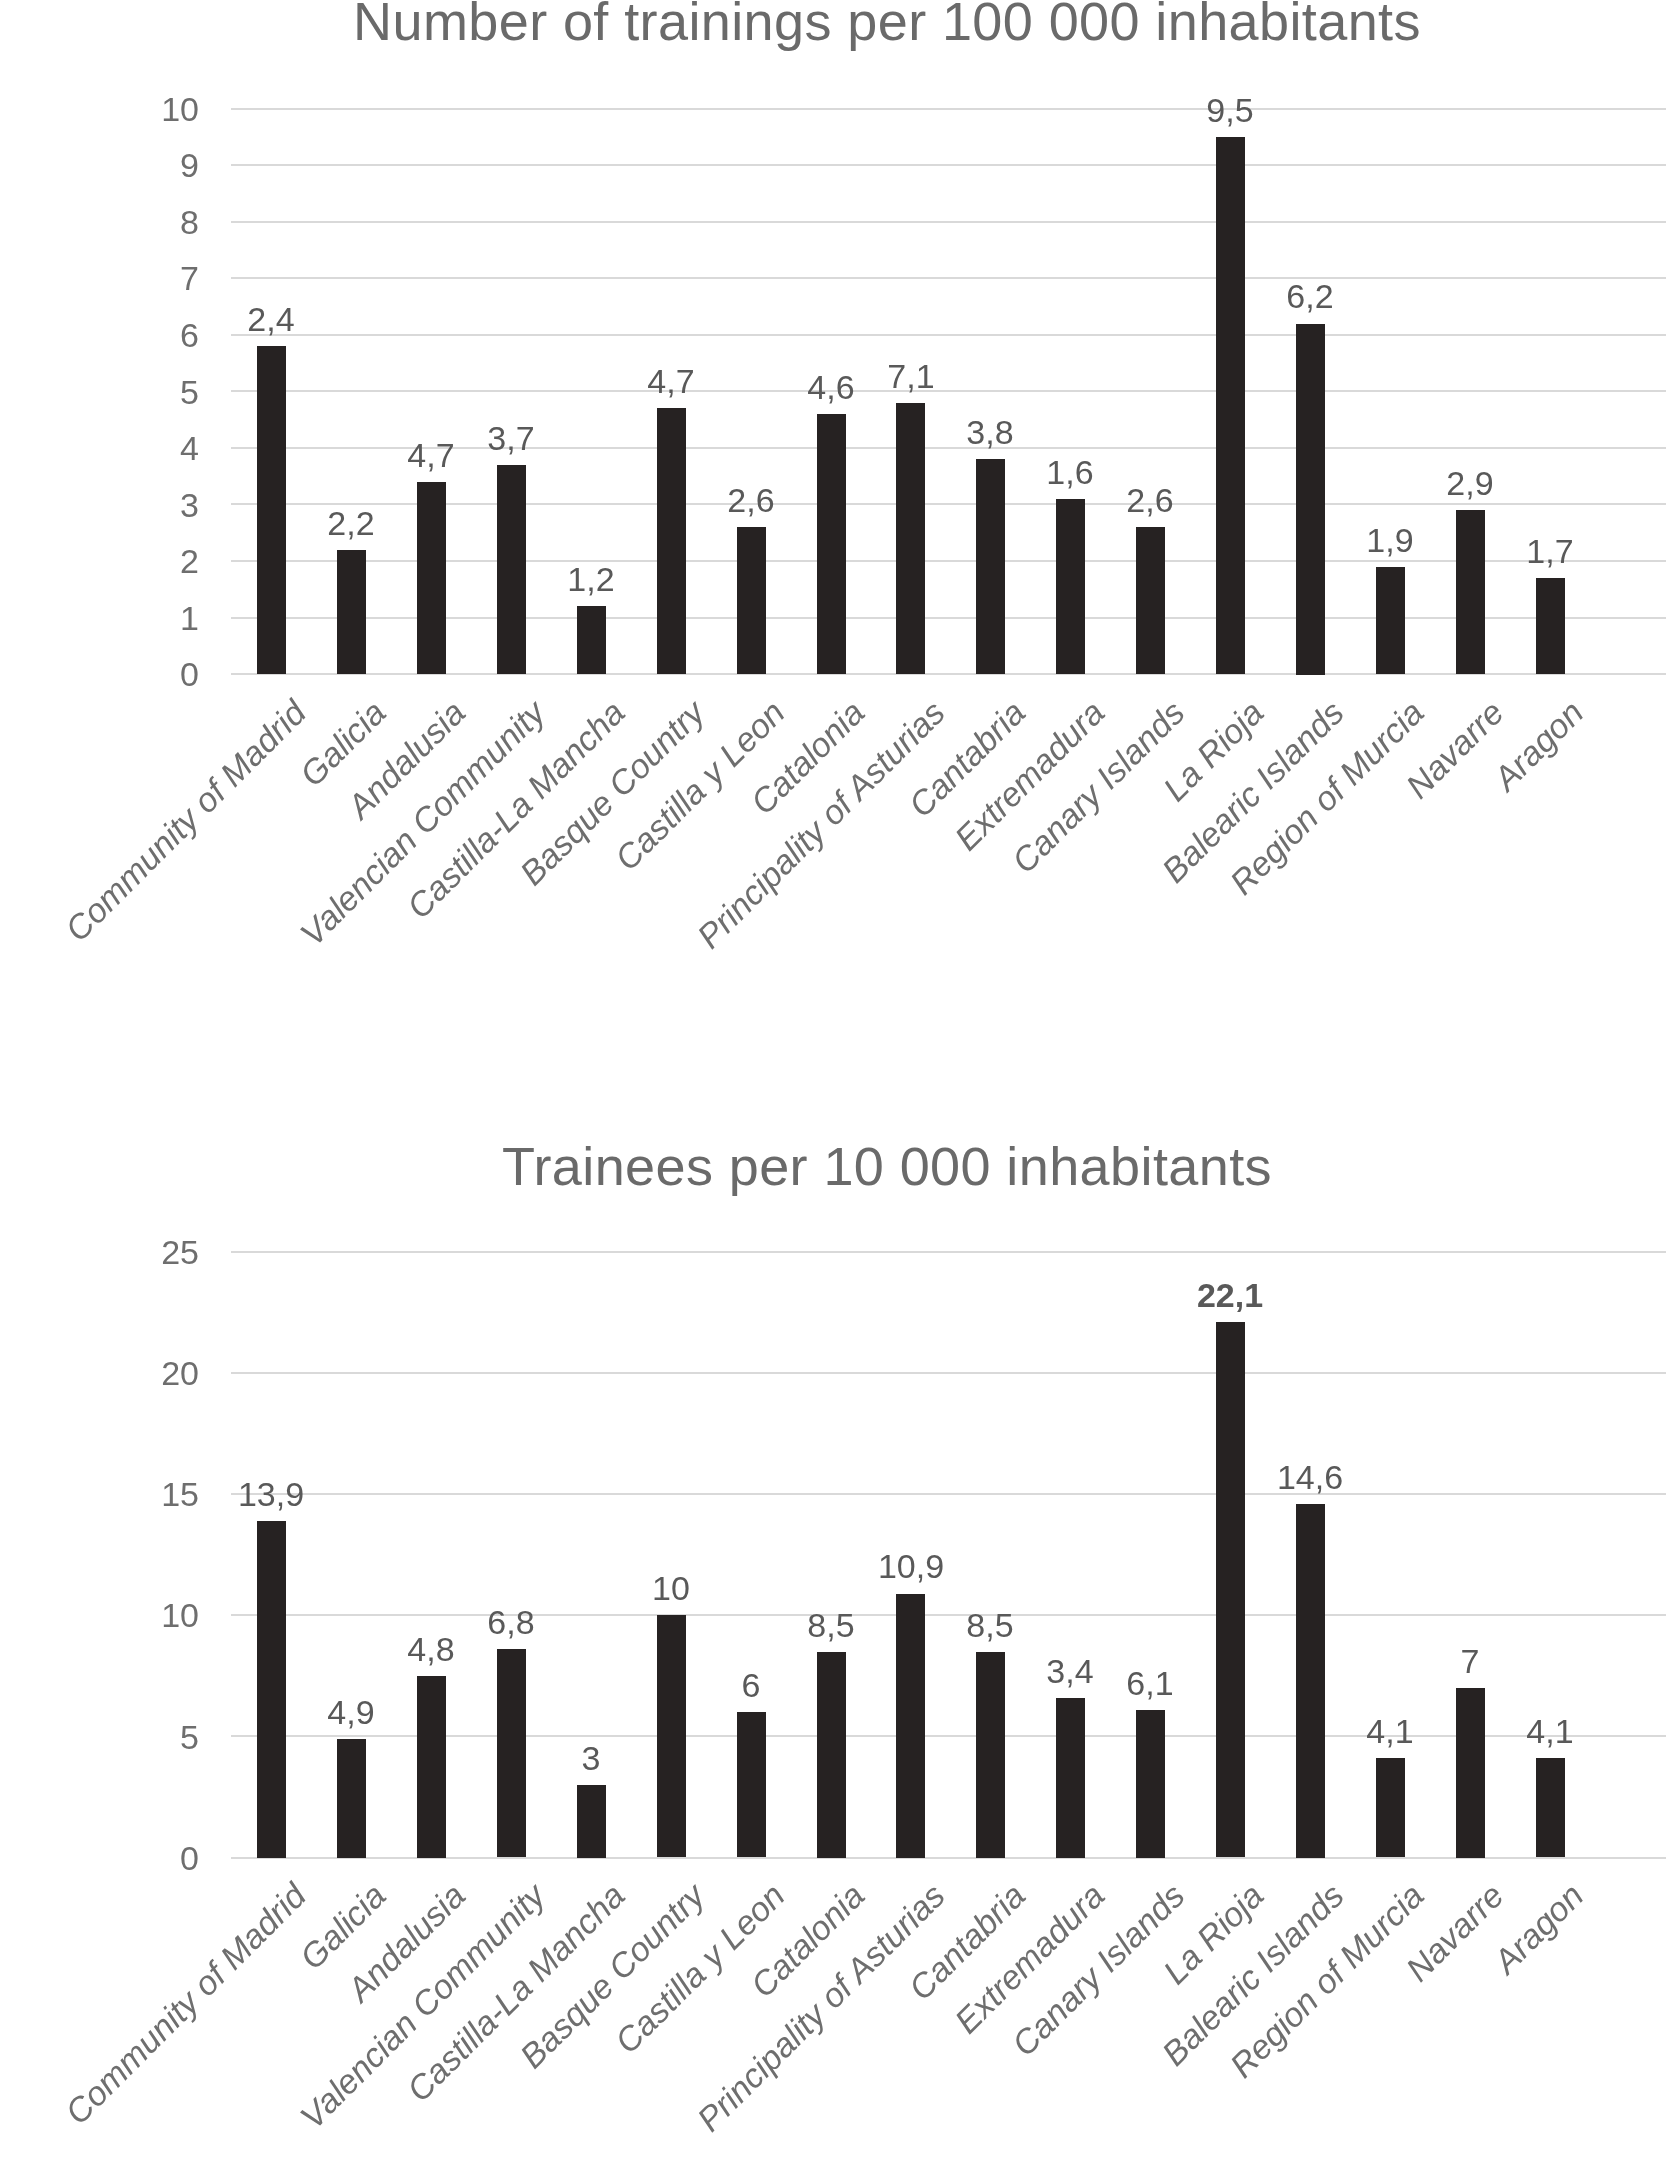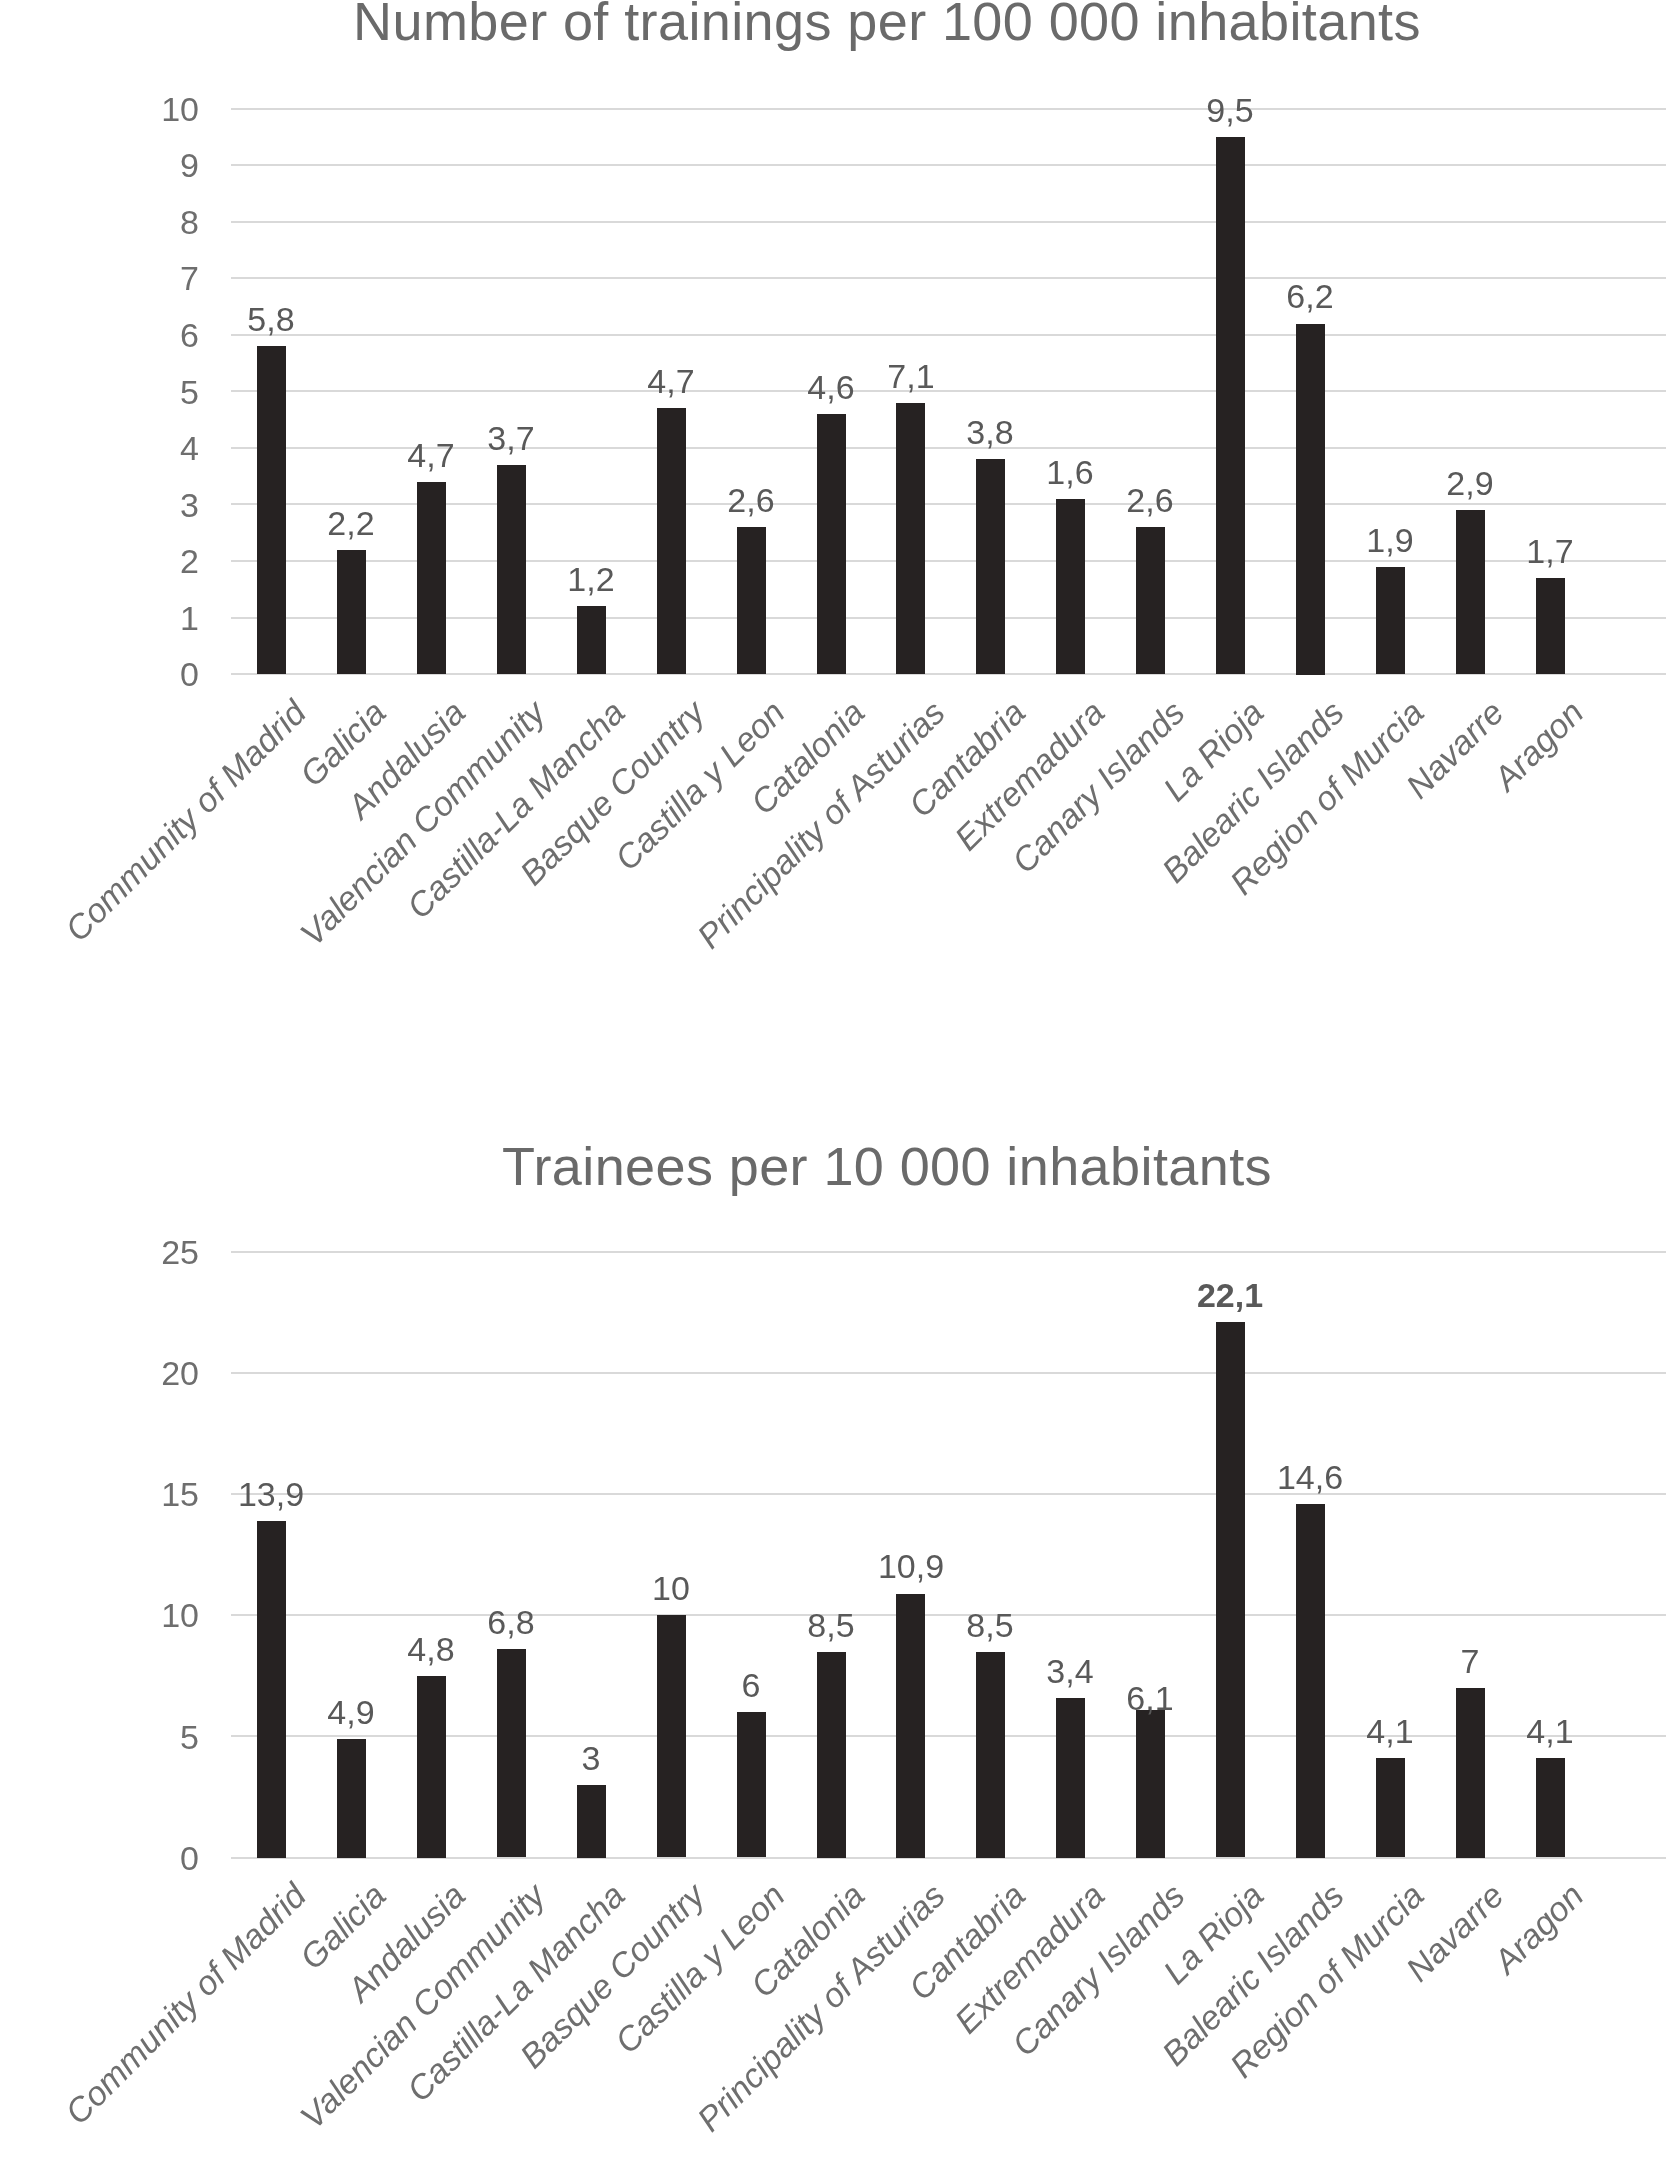--- a/index.html
+++ b/index.html
@@ -87,21 +87,21 @@
         <div class="tick-label" style="right: 1473px; top: 318px;">6</div>
         <div class="gridline" style="top: 277px;"></div>
         <div class="tick-label" style="right: 1473px; top: 261px;">7</div>
         <div class="gridline" style="top: 221px;"></div>
         <div class="tick-label" style="right: 1473px; top: 205px;">8</div>
         <div class="gridline" style="top: 164px;"></div>
         <div class="tick-label" style="right: 1473px; top: 148px;">9</div>
         <div class="gridline" style="top: 108px;"></div>
         <div class="tick-label" style="right: 1473px; top: 92px;">10</div>
         <div class="bar" style="left: 257px; top: 346px; height: 328px;"></div>
-        <div class="value-label" style="left: 194px; top: 300px;">5,8</div>
+        <div class="value-label" style="left: 194px; top: 300px;">2,4</div>
         <div class="cat-label" style="right: 1386px; top: 693px;">Community of Madrid</div>
         <div class="bar" style="left: 337px; top: 550px; height: 124px;"></div>
         <div class="value-label" style="left: 274px; top: 504px;">2,2</div>
         <div class="cat-label" style="right: 1306px; top: 693px;">Galicia</div>
         <div class="bar" style="left: 417px; top: 482px; height: 192px;"></div>
         <div class="value-label" style="left: 354px; top: 436px;">4,7</div>
         <div class="cat-label" style="right: 1227px; top: 693px;">Andalusia</div>
         <div class="bar" style="left: 497px; top: 465px; height: 209px;"></div>
         <div class="value-label" style="left: 434px; top: 419px;">3,7</div>
         <div class="cat-label" style="right: 1147px; top: 693px;">Valencian Community</div>
@@ -189,21 +189,21 @@
         <div class="bar" style="left: 896px; top: 1594px; height: 264px;"></div>
         <div class="value-label" style="left: 834px; top: 1547px;">10,9</div>
         <div class="cat-label" style="right: 747px; top: 1876px;">Principality of Asturias</div>
         <div class="bar" style="left: 976px; top: 1652px; height: 206px;"></div>
         <div class="value-label" style="left: 913px; top: 1606px;">8,5</div>
         <div class="cat-label" style="right: 667px; top: 1876px;">Cantabria</div>
         <div class="bar" style="left: 1056px; top: 1698px; height: 160px;"></div>
         <div class="value-label" style="left: 993px; top: 1652px;">3,4</div>
         <div class="cat-label" style="right: 587px; top: 1876px;">Extremadura</div>
         <div class="bar" style="left: 1136px; top: 1710px; height: 148px;"></div>
-        <div class="value-label" style="left: 1073px; top: 1664px; margin-top: 15px;">6,1</div>
+        <div class="value-label" style="left: 1073px; top: 1664px;">6,1</div>
         <div class="cat-label" style="right: 507px; top: 1876px;">Canary Islands</div>
         <div class="bar" style="left: 1216px; top: 1322px; height: 535px;"></div>
         <div class="value-label" style="left: 1153px; top: 1276px; font-weight: bold;">22,1</div>
         <div class="cat-label" style="right: 428px; top: 1876px;">La Rioja</div>
         <div class="bar" style="left: 1296px; top: 1504px; height: 354px;"></div>
         <div class="value-label" style="left: 1233px; top: 1458px;">14,6</div>
         <div class="cat-label" style="right: 348px; top: 1876px;">Balearic Islands</div>
         <div class="bar" style="left: 1376px; top: 1758px; height: 99px;"></div>
         <div class="value-label" style="left: 1313px; top: 1712px;">4,1</div>
         <div class="cat-label" style="right: 268px; top: 1876px;">Region of Murcia</div>

